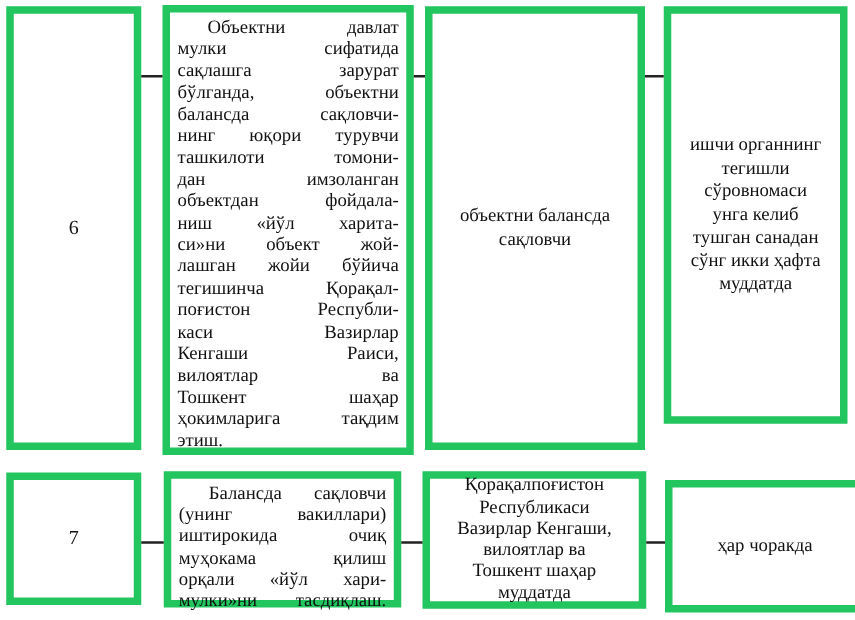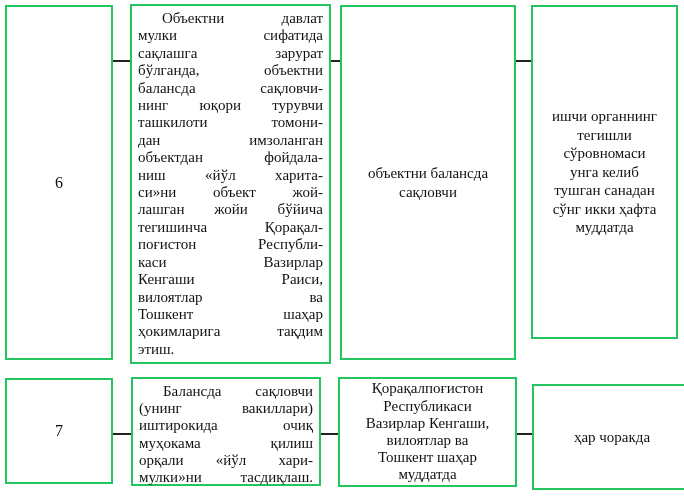--- a/index.html
+++ b/index.html
@@ -11,21 +11,21 @@
     position: relative;
     width: 684px;
     height: 496px;
     background: #ffffff;
     font-family: "Liberation Serif", "DejaVu Serif", serif;
     color: #111111;
   }
   .box {
     position: absolute;
     box-sizing: border-box;
-    border: 2px solid #22c55e;
+    border: 6px solid #22c55e;
     background: #ffffff;
   }
   .flexc {
     display: flex;
     align-items: center;
     justify-content: center;
   }
   .num-text {
     font-size: 16px;
     text-align: center;

